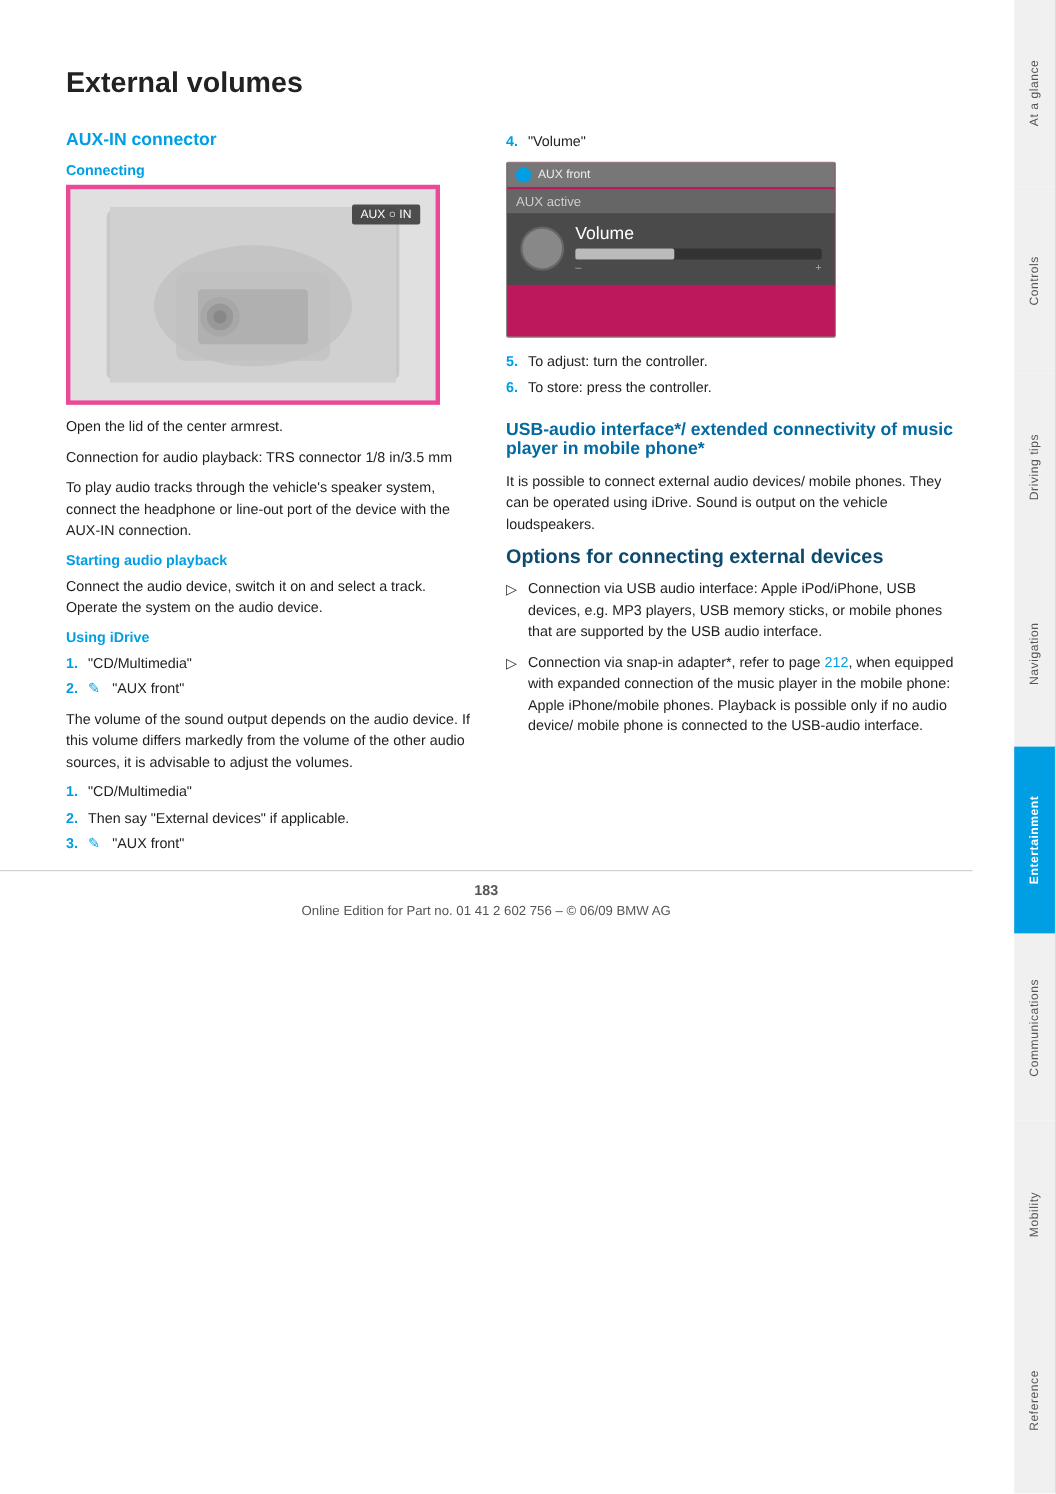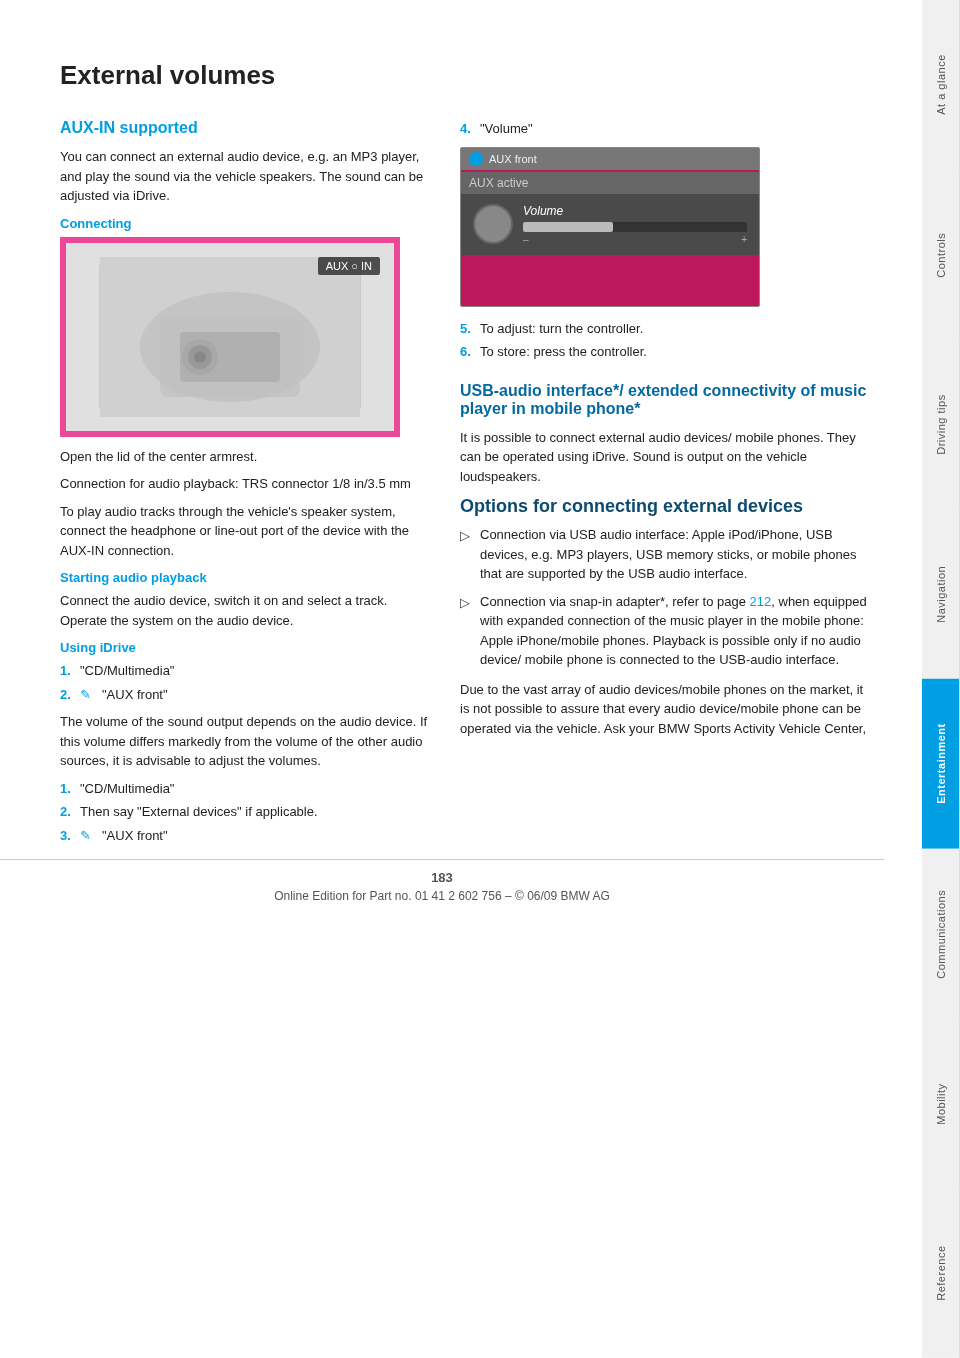--- a/index.html
+++ b/index.html
@@ -112,21 +112,21 @@
       line-height: 1.5;
       font-size: 13px;
     }
 
     
     .connecting-image {
       width: 100%;
       max-width: 340px;
       height: 200px;
       background: #e0e0e0;
-      border: 6px solid #ec4899;
+      border: 4px solid #ec4899;
       margin-bottom: 10px;
       position: relative;
       overflow: hidden;
       display: flex;
       align-items: center;
       justify-content: center;
     }
     .image-badge {
       position: absolute;
       top: 14px;
@@ -221,23 +221,22 @@
       height: 40px;
       background: #888;
       border-radius: 50%;
       border: 2px solid #666;
     }
     .vol-bar-area {
       flex: 1;
     }
     .vol-label {
       color: #fff;
-      font-size: 12px;
+      font-size: 16px;
       margin-bottom: 4px;
-      font-style: italic;
     }
     .vol-bar {
       height: 10px;
       background: #333;
       border-radius: 2px;
       position: relative;
       display: flex;
       align-items: center;
     }
     .vol-bar-fill {
@@ -309,23 +308,22 @@
 </div>
 
 <div class="main-content">
 
   <h1 class="page-title">External volumes</h1>
 
   <div class="two-col">
 
     <div class="col-left">
 
-      <h2 class="section-heading">AUX-IN supported</h2>
-
-      <p>You can connect an external audio device, e.g. an MP3 player, and play the sound via the vehicle speakers. The sound can be adjusted via iDrive.</p>
+      <h2 class="section-heading">AUX-IN connector</h2>
+
 
       <div class="sub-heading">Connecting</div>
 
       <div class="connecting-image">
         <div class="image-inner">
 
           <svg width="260" height="160" viewBox="0 0 260 160">
             <rect x="0" y="0" width="260" height="160" fill="#d0d0d0"></rect>
             <ellipse cx="130" cy="90" rx="90" ry="55" fill="#b8b8b8" opacity="0.5"></ellipse>
             <rect x="60" y="60" width="140" height="80" rx="8" fill="#c0c0c0" opacity="0.7"></rect>
@@ -434,21 +432,20 @@
         <li>
           <span class="arrow-icon">▷</span>
           <span>Connection via USB audio interface: Apple iPod/iPhone, USB devices, e.g. MP3 players, USB memory sticks, or mobile phones that are supported by the USB audio interface.</span>
         </li>
         <li>
           <span class="arrow-icon">▷</span>
           <span>Connection via snap-in adapter*, refer to page <a href="#">212</a>, when equipped with expanded connection of the music player in the mobile phone: Apple iPhone/mobile phones. Playback is possible only if no audio device/ mobile phone is connected to the USB-audio interface.</span>
         </li>
       </ul>
 
-      <p>Due to the vast array of audio devices/mobile phones on the market, it is not possible to assure that every audio device/mobile phone can be operated via the vehicle. Ask your BMW Sports Activity Vehicle Center,</p>
 
     </div>
 
   </div>
 
   <div class="footer">
     <span class="page-num">183</span>
     <span>Online Edition for Part no. 01 41 2 602 756 – © 06/09 BMW AG</span>
   </div>
 

